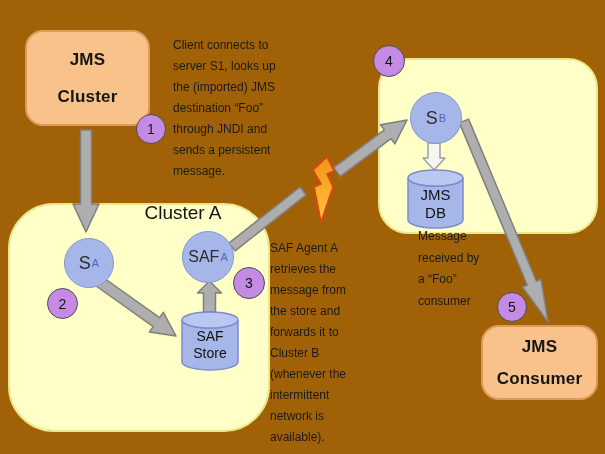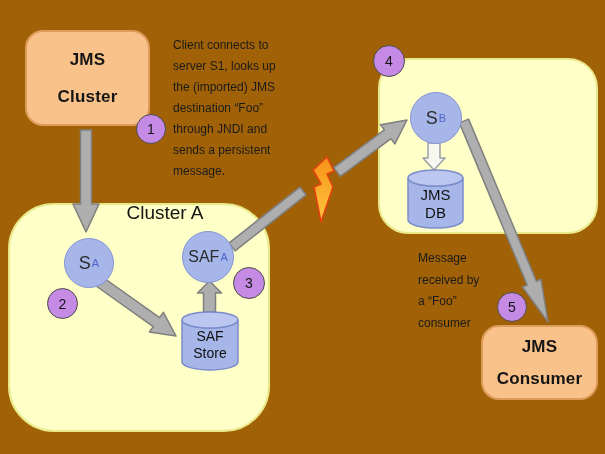--- a/index.html
+++ b/index.html
@@ -41,31 +41,31 @@
   #step3 { left:233px; top:267px; width:30px; height:30px; }
   #step4 { left:373px; top:45px;  width:30px; height:30px; }
   #step5 { left:497px; top:292px; width:28px; height:28px; }
 
   .note {
     position:absolute; z-index:3; font-size:12px; line-height:21px;
     color:#1a1a1a; white-space:pre-line;
   }
   #note1 { left:173px; top:35px;  width:152px; }
   #note3 { left:270px; top:238px; width:132px; }
-  #note5 { left:418px; top:248px; width:118px; line-height:21.5px; }
+  #note5 { left:418px; top:226px; width:118px; line-height:21.5px; }
 
   .cyl-label {
     position:absolute; z-index:3; text-align:center; color:#111;
     white-space:pre-line;
   }
   #safStoreLabel { left:182px; top:328px; width:56px; font-size:14px; line-height:17px; }
   #jmsDbLabel   { left:408px; top:186px; width:55px; font-size:15px; line-height:18px; }
 
   #clusterALabel {
-    position:absolute; left:55px; top:202px; width:220px; text-align:center;
+    position:absolute; left:73px; top:202px; width:220px; text-align:center;
     font-size:19px; color:#141414; z-index:3;
   }
 </style>
 </head>
 <body>
 
 <div class="stage">
 
   <div class="box cluster" id="clusterA"></div>
   <div class="box cluster" id="clusterB"></div>
@@ -141,18 +141,28 @@
   <div class="step" id="step4">4</div>
   <div class="step" id="step5">5</div>
 
   <div class="note" id="note1">Client connects to
 server S1, looks up
 the (imported) JMS
 destination “Foo”
 through JNDI and
 sends a persistent
 message.</div>
+  <div class="note" id="note3">SAF Agent A
+retrieves the
+message from
+the store and
+forwards it to
+Cluster B
+(whenever the
+intermittent
+network is
+available).</div>
   <div class="note" id="note5">Message
 received by
 a “Foo”
 consumer</div>
 
 </div>
 
 </body></html>

